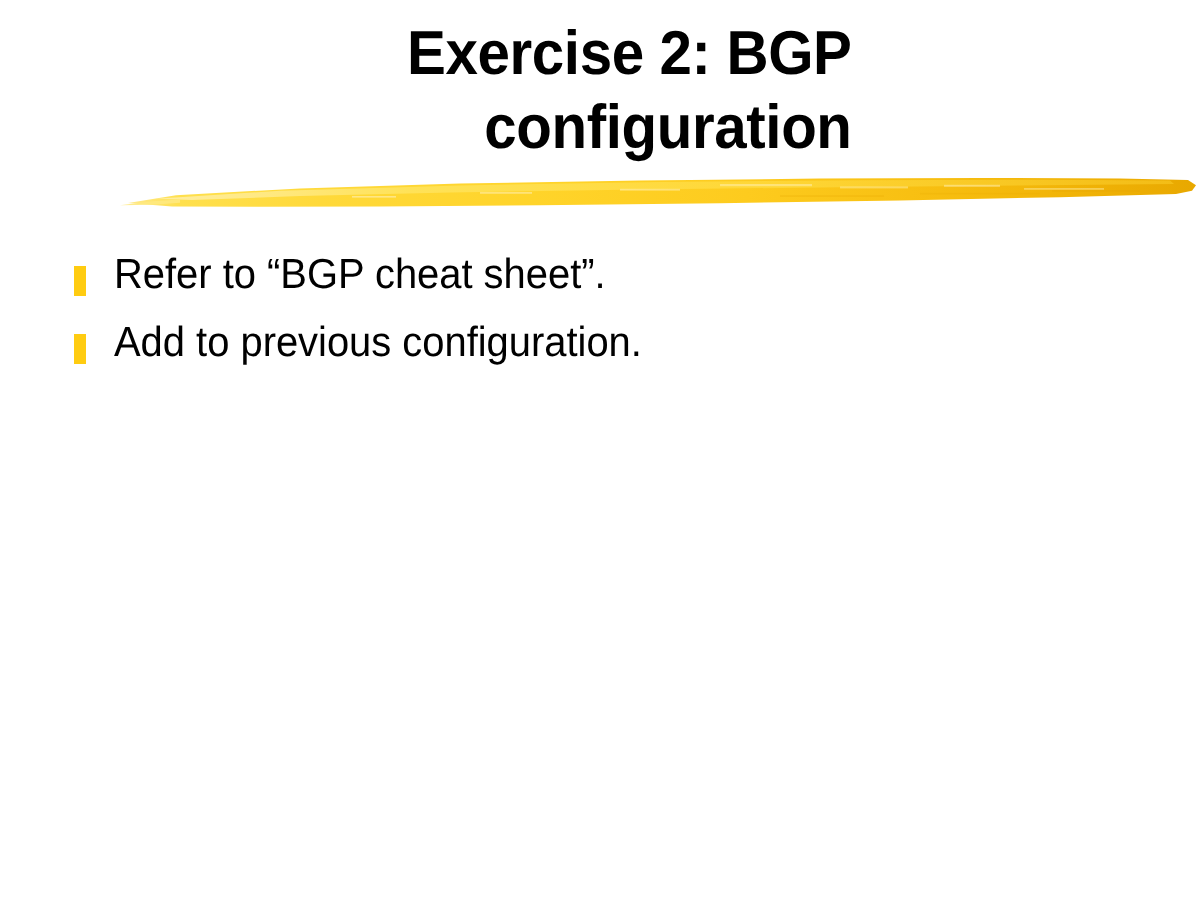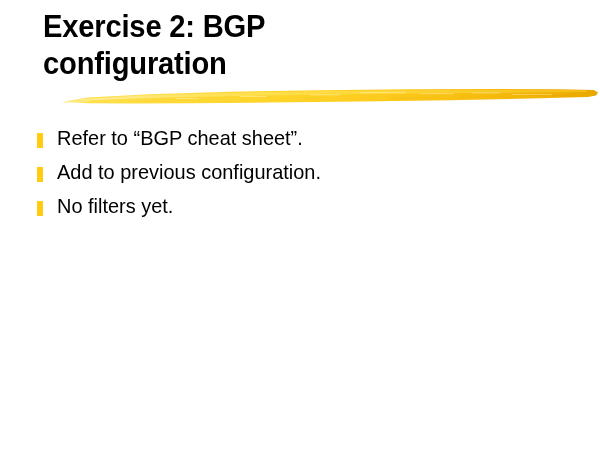--- a/index.html
+++ b/index.html
@@ -14,23 +14,24 @@
     height: 450px;
     background: #ffffff;
     overflow: hidden;
     font-family: "Liberation Sans", "DejaVu Sans", sans-serif;
     -webkit-font-smoothing: none;
   }
 
   
   .title-block {
     position: absolute;
-    left: 43px;
+    left: 31px;
     top: 8px;
     width: 420px;
+    text-align: right;
   }
 
   .slide-title {
     margin: 0;
     font-family: "Liberation Sans", "DejaVu Sans", sans-serif;
     font-weight: bold;
     font-size: 31px;
     line-height: 37px;
     letter-spacing: -0.2px;
     color: #000000;
@@ -144,19 +145,15 @@
 
   <ul class="bullet-list">
     <li class="bullet-item">
       <span class="bullet-marker"></span>
       <span class="bullet-text">Refer to “BGP cheat sheet”.</span>
     </li>
     <li class="bullet-item">
       <span class="bullet-marker"></span>
       <span class="bullet-text">Add to previous configuration.</span>
     </li>
-    <li class="bullet-item">
-      <span class="bullet-marker"></span>
-      <span class="bullet-text">No filters yet.</span>
-    </li>
   </ul>
 
 </div>
 
 </body></html>

